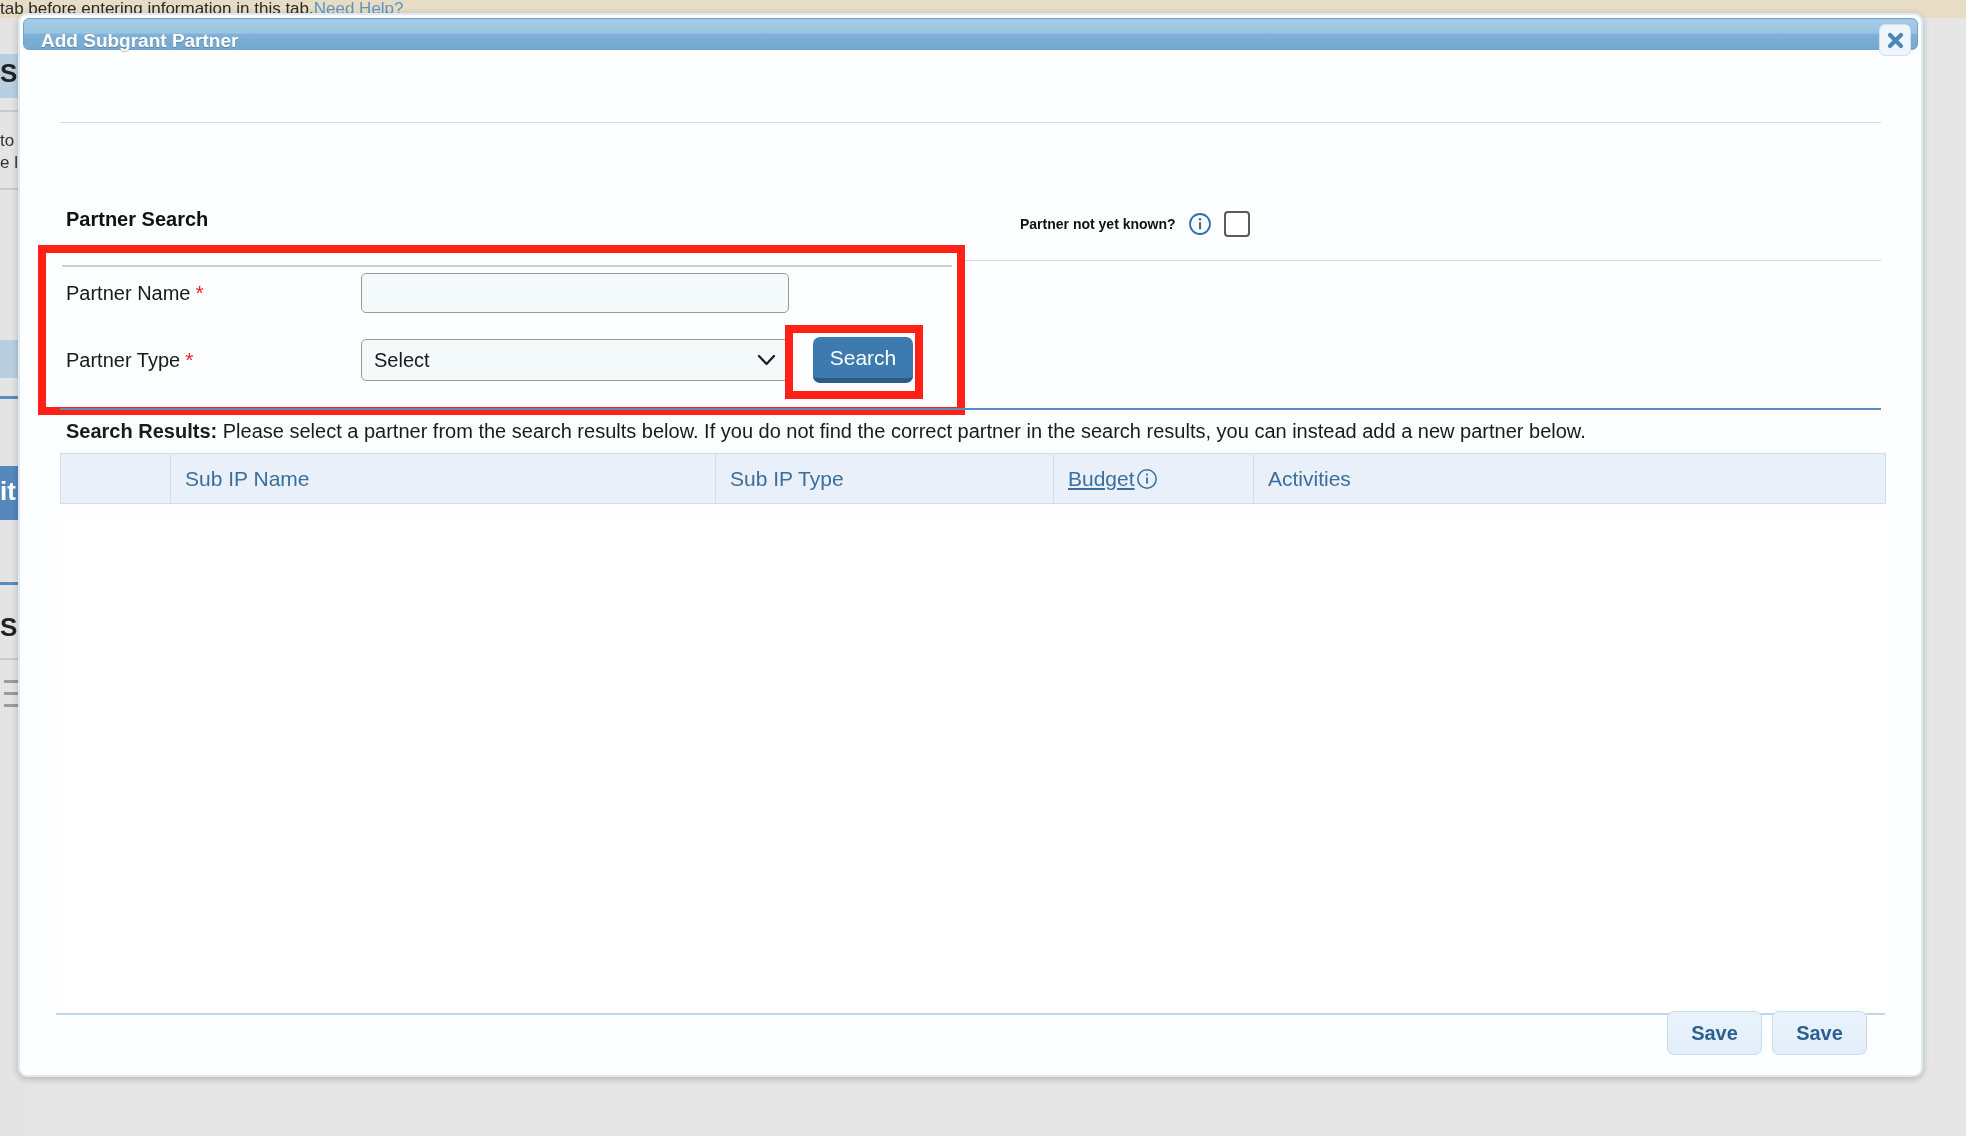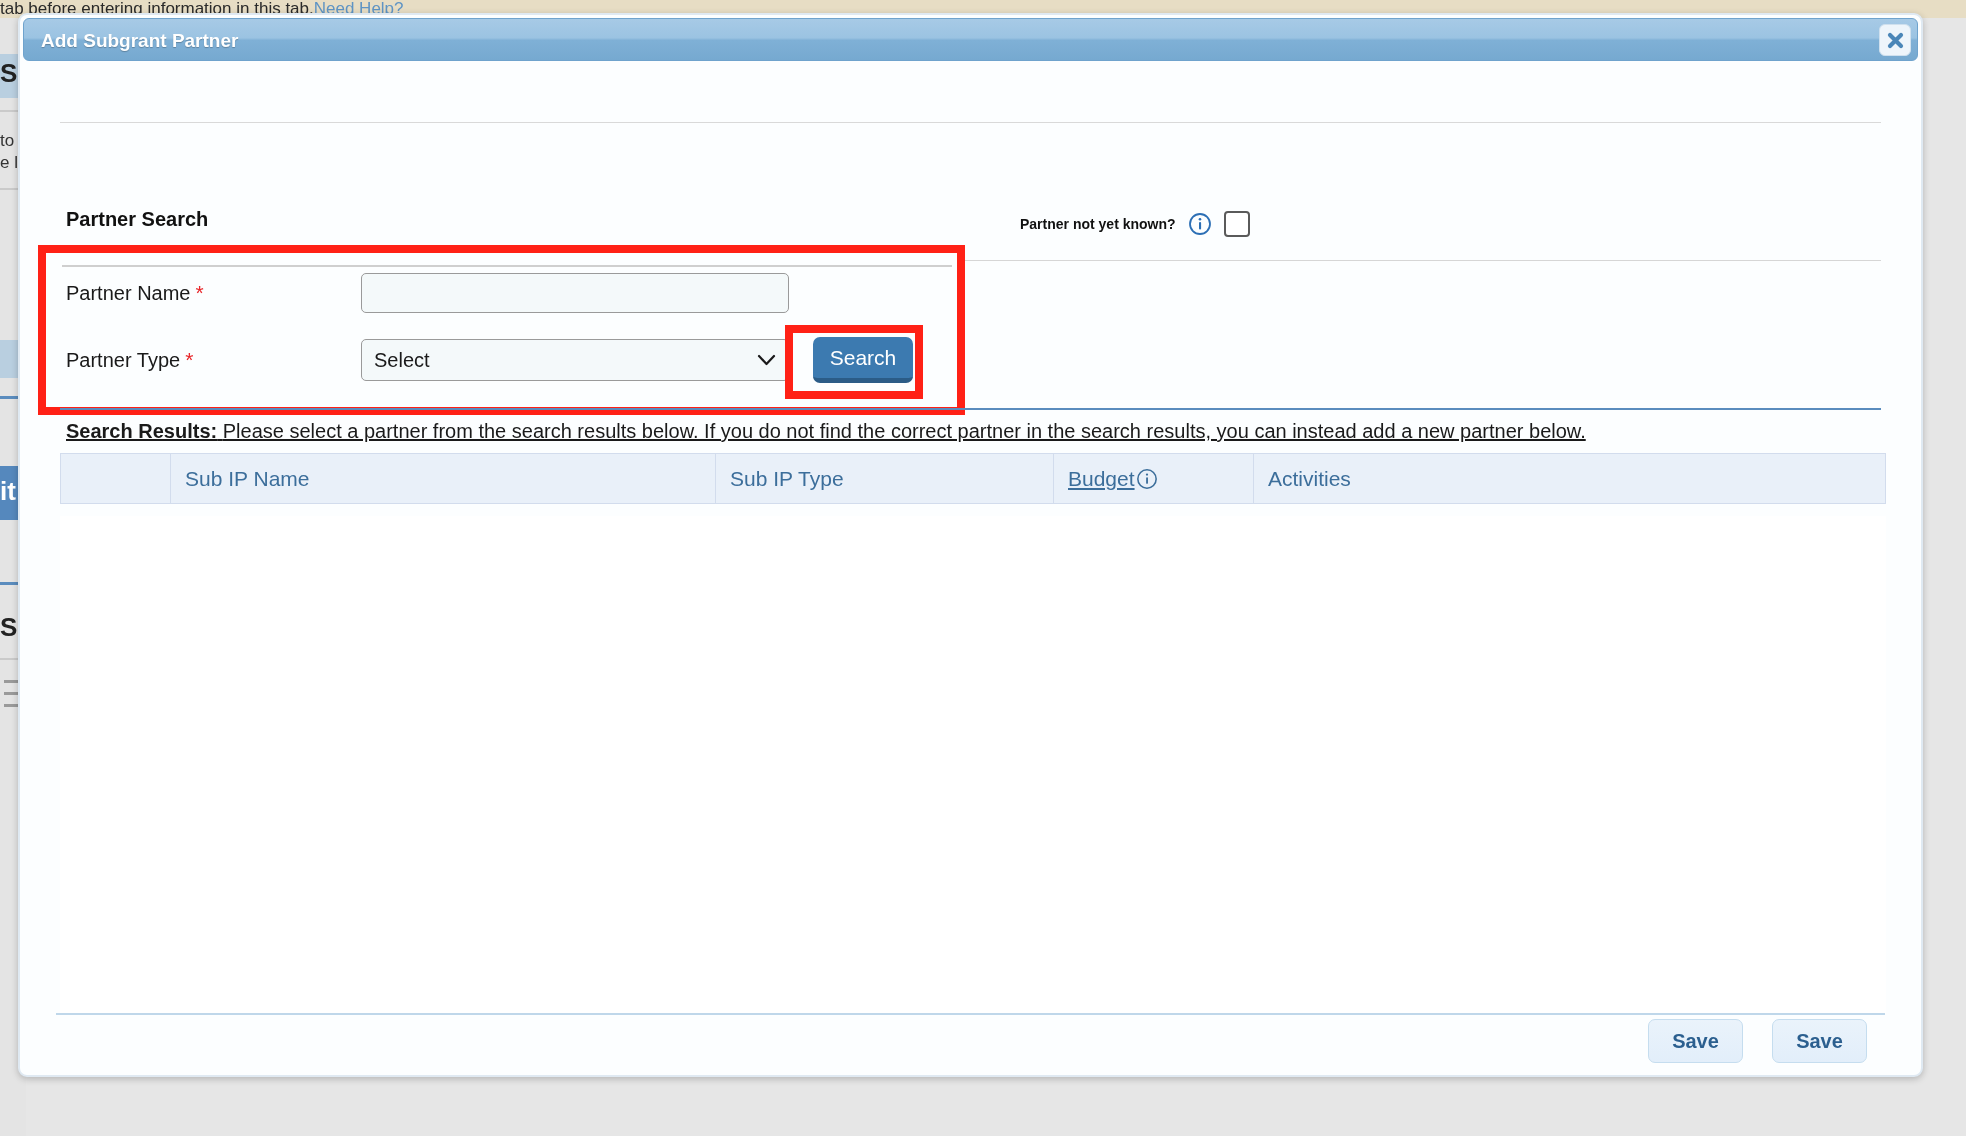--- a/index.html
+++ b/index.html
@@ -53,21 +53,21 @@
     position: absolute;
     left: 18px; top: 13px;
     width: 1905px; height: 1064px;
     background: #fcfeff;
     border: 2px solid #dfe9f2;
     border-radius: 9px;
     box-shadow: 0 2px 7px rgba(0,0,0,.22);
   }
   .modal-titlebar {
     position: relative;
-    height: 43px;
+    height: 32px;
     margin: 3px 3px 8px 3px;
     border-radius: 6px;
     background: linear-gradient(to bottom, #a7cae6 0%, #9bc3e2 46%, #7fb0d6 52%, #76a9d0 100%);
     border: 1px solid #6fa3cd;
   }
   .modal-title {
     position: absolute; left: 17px; top: 0; height: 43px; line-height: 43px;
     color: #ffffff; font-weight: bold; font-size: 19px;
     text-shadow: 0 1px 1px rgba(0,0,0,.25);
   }
@@ -156,21 +156,21 @@
     border: none;
     border-bottom: 5px solid #2b5c87;
     border-radius: 7px;
     color: #ffffff; font-size: 21px;
     font-family: "Liberation Sans", sans-serif;
     cursor: pointer;
   }
 
   .results-line {
     position: absolute; left: 46px; top: 359px;
-    font-size: 20px; color: #1a1a1a; white-space: nowrap; text-decoration: underline;
+    font-size: 20px; color: #1a1a1a; white-space: nowrap;
   }
   .results-line b { font-weight: bold; }
 
   .hr-blue {
     position: absolute; left: 40px; right: 40px; top: 347px;
     height: 2px; background: #5a8cbe;
   }
 
   .results-table {
     position: absolute; left: 40px; top: 392px; width: 1826px;
@@ -200,22 +200,22 @@
   .ghost-block {
     position: absolute; left: 42px; top: 758px; width: 270px; height: 82px;
     background: #ffffff;
   }
 
   .footer-sep {
     position: absolute; left: 36px; right: 36px; bottom: 60px;
     height: 2px; background: #bfd7ea;
   }
   .footer-btns {
-    position: absolute; right: 54px; bottom: 12px;
-    display: flex; gap: 29px;
+    position: absolute; right: 54px; bottom: 20px;
+    display: flex; gap: 10px;
   }
   .ftr-btn {
     min-width: 95px; height: 44px;
     background: linear-gradient(to bottom, #eaf3fb 0%, #e2eefa 100%);
     border: 1px solid #c5ddef;
     border-radius: 7px;
     color: #2b5f8f; font-weight: bold; font-size: 20px;
     font-family: "Liberation Sans", sans-serif;
     cursor: pointer;
   }

